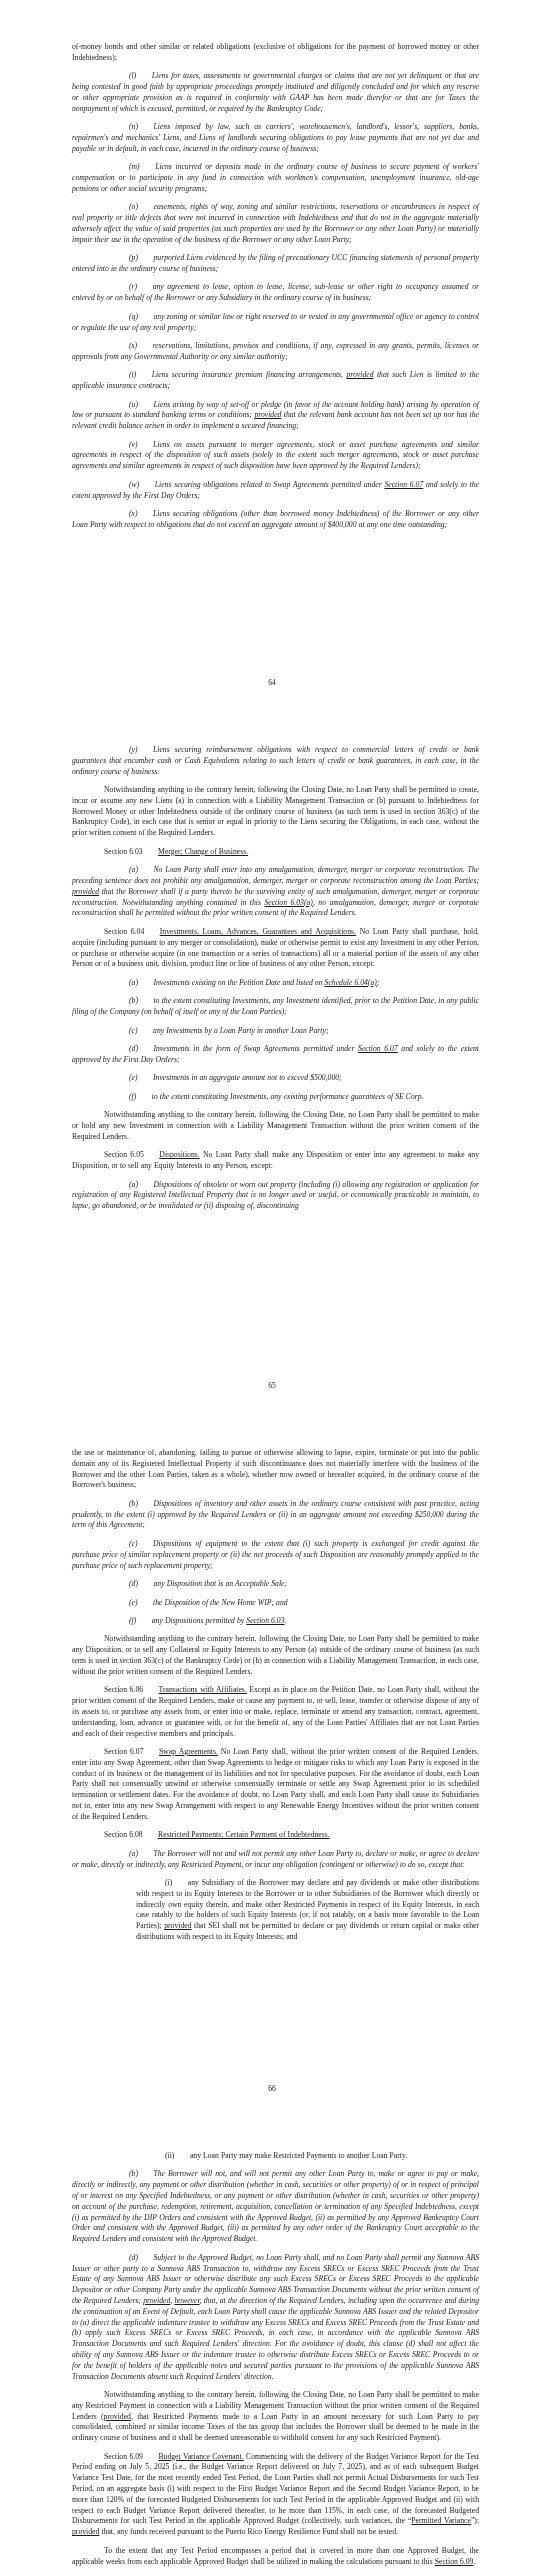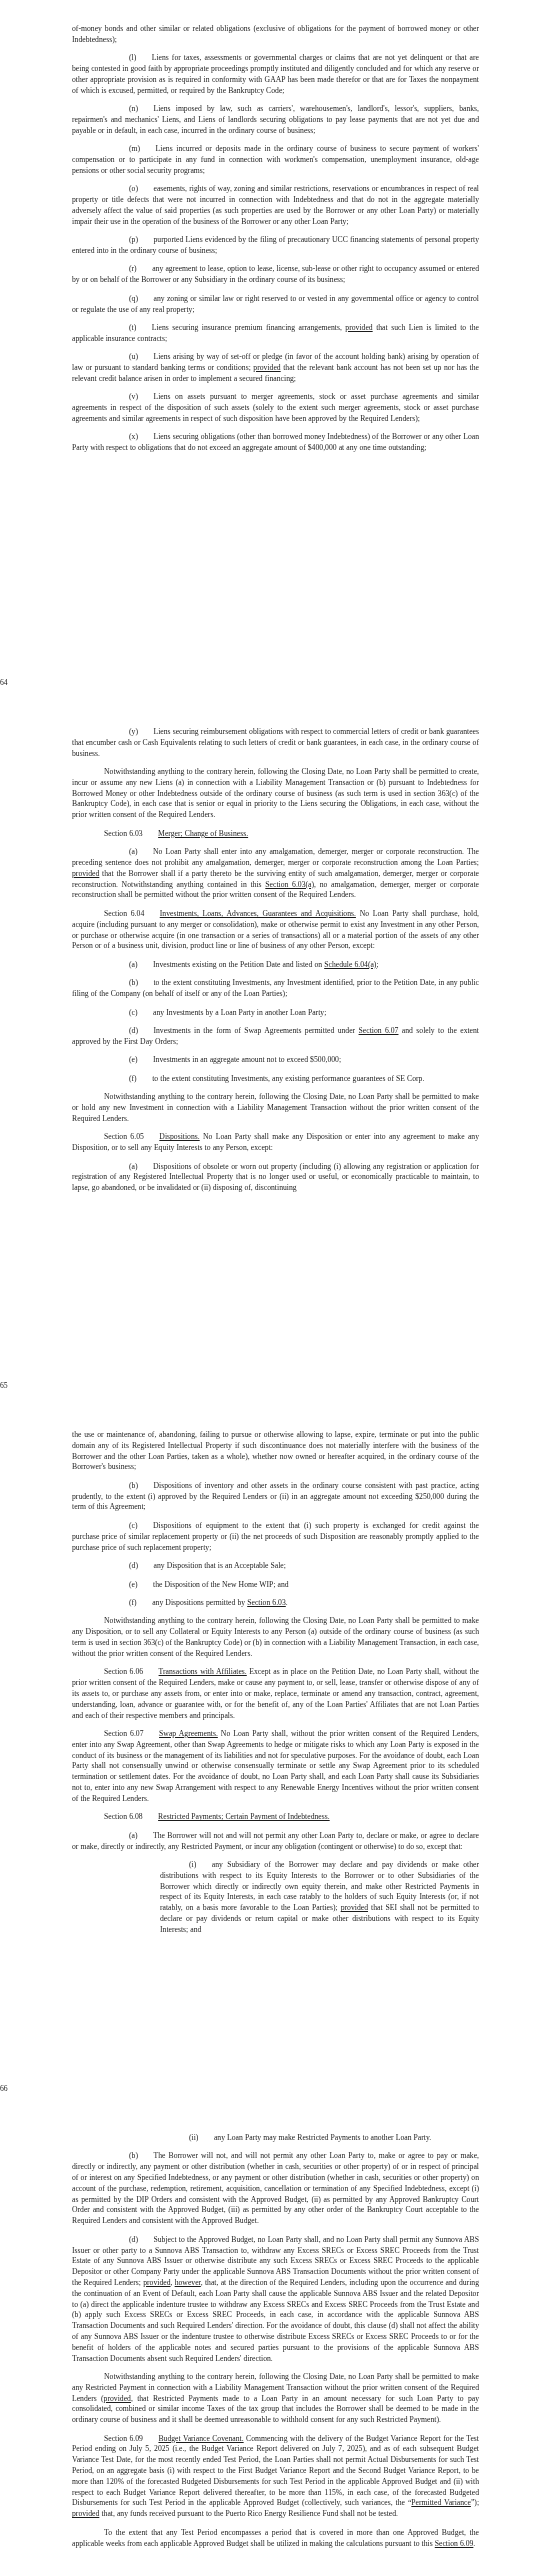--- a/index.html
+++ b/index.html
@@ -11,63 +11,66 @@
     width: 544px;
     margin: 0 auto;
     background: #ffffff;
     color: #1b1b1b;
     font-family: "Liberation Serif", "DejaVu Serif", serif;
   }
   .page {
     position: relative;
     height: 703px;
     box-sizing: border-box;
-    padding: 24px 65px 36px 72px;
+    padding: 42px 65px 36px 72px;
     overflow: hidden;
     background: #ffffff;
   }
   .para {
     margin: 0 0 7.7px 0;
     text-align: justify;
     font-size: 7.7px;
     line-height: 10.8px;
     word-spacing: 0.02em;
   }
   .para.cont      { text-indent: 0; }
   .para.body      { text-indent: 32px; }
   .para.heading   { text-indent: 32px; }
-  .para.clause    { text-indent: 57px; }
-  .para.subclause { margin-left: 88px; text-indent: 29px; }
+  .para.clause    { text-indent: 57px; font-style: italic; }
+  .para.subclause { margin-left: 64px; text-indent: 29px; }
   .u { text-decoration: underline; }
   .tab { display: inline-block; width: 15.5px; }
   .page-number {
     position: absolute;
     bottom: 16.5px;
     left: 0;
     right: 0;
+    text-align: center;
     font-size: 7.7px;
     background: #ffffff;
   }
 </style>
 </head>
 <body>
 
 <div class="document">
     <div class="page">
       <p class="para cont"><span>of-money bonds and other similar or related obligations (exclusive of obligations for the payment of borrowed money or other Indebtedness);</span></p>
       <p class="para clause"><span>(l)</span><span class="tab"></span><span>Liens for taxes, assessments or governmental charges or claims that are not yet delinquent or that are being contested in good faith by appropriate proceedings promptly instituted and diligently concluded and for which any reserve or other appropriate provision as is required in conformity with GAAP has been made therefor or that are for Taxes the nonpayment of which is excused, permitted, or required by the Bankruptcy Code;</span></p>
       <p class="para clause"><span>(n)</span><span class="tab"></span><span>Liens imposed by law, such as carriers', warehousemen's, landlord's, lessor's, suppliers, banks, repairmen's and mechanics' Liens, and Liens of landlords securing obligations to pay lease payments that are not yet due and payable or in default, in each case, incurred in the ordinary course of business;</span></p>
       <p class="para clause"><span>(m)</span><span class="tab"></span><span>Liens incurred or deposits made in the ordinary course of business to secure payment of workers' compensation or to participate in any fund in connection with workmen's compensation, unemployment insurance, old-age pensions or other social security programs;</span></p>
       <p class="para clause"><span>(o)</span><span class="tab"></span><span>easements, rights of way, zoning and similar restrictions, reservations or encumbrances in respect of real property or title defects that were not incurred in connection with Indebtedness and that do not in the aggregate materially adversely affect the value of said properties (as such properties are used by the Borrower or any other Loan Party) or materially impair their use in the operation of the business of the Borrower or any other Loan Party;</span></p>
       <p class="para clause"><span>(p)</span><span class="tab"></span><span>purported Liens evidenced by the filing of precautionary UCC financing statements of personal property entered into in the ordinary course of business;</span></p>
       <p class="para clause"><span>(r)</span><span class="tab"></span><span>any agreement to lease, option to lease, license, sub-lease or other right to occupancy assumed or entered by or on behalf of the Borrower or any Subsidiary in the ordinary course of its business;</span></p>
       <p class="para clause"><span>(q)</span><span class="tab"></span><span>any zoning or similar law or right reserved to or vested in any governmental office or agency to control or regulate the use of any real property;</span></p>
+      <p class="para clause"><span>(s)</span><span class="tab"></span><span>reservations, limitations, provisos and conditions, if any, expressed in any grants, permits, licenses or approvals from any Governmental Authority or any similar authority;</span></p>
       <p class="para clause"><span>(t)</span><span class="tab"></span><span>Liens securing insurance premium financing arrangements, </span><span class="u">provided</span><span> that such Lien is limited to the applicable insurance contracts;</span></p>
       <p class="para clause"><span>(u)</span><span class="tab"></span><span>Liens arising by way of set-off or pledge (in favor of the account holding bank) arising by operation of law or pursuant to standard banking terms or conditions; </span><span class="u">provided</span><span> that the relevant bank account has not been set up nor has the relevant credit balance arisen in order to implement a secured financing;</span></p>
       <p class="para clause"><span>(v)</span><span class="tab"></span><span>Liens on assets pursuant to merger agreements, stock or asset purchase agreements and similar agreements in respect of the disposition of such assets (solely to the extent such merger agreements, stock or asset purchase agreements and similar agreements in respect of such disposition have been approved by the Required Lenders);</span></p>
+      <p class="para clause"><span>(w)</span><span class="tab"></span><span>Liens securing obligations related to Swap Agreements permitted under </span><span class="u">Section 6.07</span><span> and solely to the extent approved by the First Day Orders;</span></p>
       <p class="para clause"><span>(x)</span><span class="tab"></span><span>Liens securing obligations (other than borrowed money Indebtedness) of the Borrower or any other Loan Party with respect to obligations that do not exceed an aggregate amount of $400,000 at any one time outstanding;</span></p>
       <div class="page-number">64</div>
     </div>
     <div class="page">
       <p class="para clause"><span>(y)</span><span class="tab"></span><span>Liens securing reimbursement obligations with respect to commercial letters of credit or bank guarantees that encumber cash or Cash Equivalents relating to such letters of credit or bank guarantees, in each case, in the ordinary course of business.</span></p>
       <p class="para body"><span>Notwithstanding anything to the contrary herein, following the Closing Date, no Loan Party shall be permitted to create, incur or assume any new Liens (a) in connection with a Liability Management Transaction or (b) pursuant to Indebtedness for Borrowed Money or other Indebtedness outside of the ordinary course of business (as such term is used in section 363(c) of the Bankruptcy Code), in each case that is senior or equal in priority to the Liens securing the Obligations, in each case, without the prior written consent of the Required Lenders.</span></p>
       <p class="para heading"><span>Section 6.03</span><span class="tab"></span><span class="u">Merger; Change of Business.</span></p>
       <p class="para clause"><span>(a)</span><span class="tab"></span><span>No Loan Party shall enter into any amalgamation, demerger, merger or corporate reconstruction. The preceding sentence does not prohibit any amalgamation, demerger, merger or corporate reconstruction among the Loan Parties; </span><span class="u">provided</span><span> that the Borrower shall if a party thereto be the surviving entity of such amalgamation, demerger, merger or corporate reconstruction. Notwithstanding anything contained in this </span><span class="u">Section 6.03(a)</span><span>, no amalgamation, demerger, merger or corporate reconstruction shall be permitted without the prior written consent of the Required Lenders.</span></p>
       <p class="para body"><span>Section 6.04</span><span class="tab"></span><span class="u">Investments, Loans, Advances, Guarantees and Acquisitions.</span><span> No Loan Party shall purchase, hold, acquire (including pursuant to any merger or consolidation), make or otherwise permit to exist any Investment in any other Person, or purchase or otherwise acquire (in one transaction or a series of transactions) all or a material portion of the assets of any other Person or of a business unit, division, product line or line of business of any other Person, except:</span></p>
       <p class="para clause"><span>(a)</span><span class="tab"></span><span>Investments existing on the Petition Date and listed on </span><span class="u">Schedule 6.04(a)</span><span>;</span></p>

